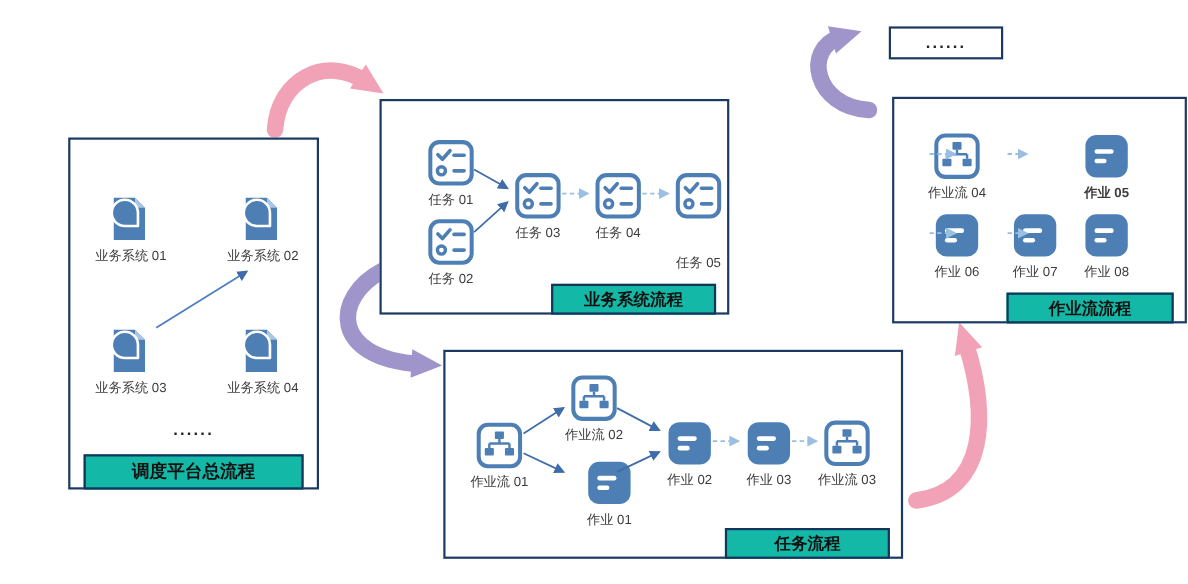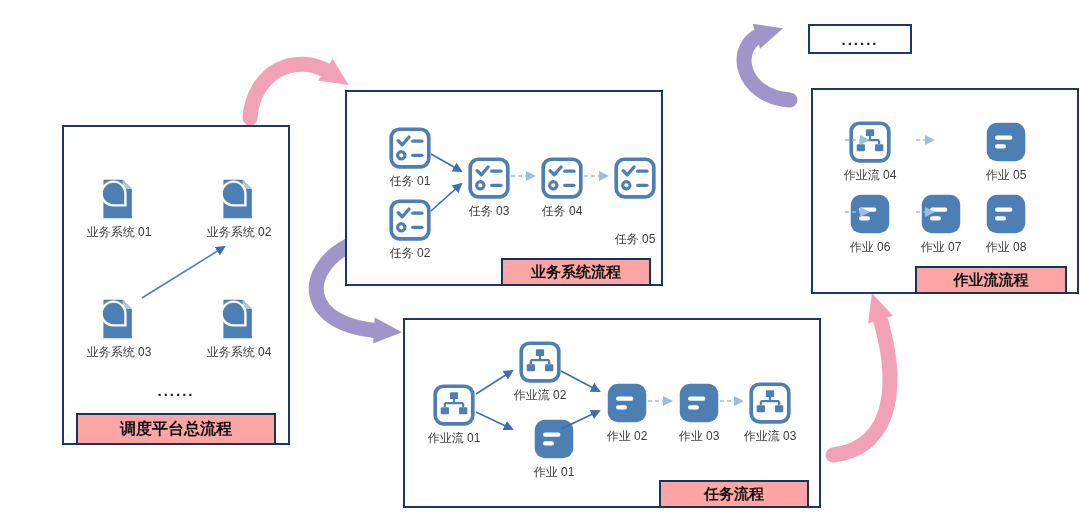--- a/index.html
+++ b/index.html
@@ -7,21 +7,21 @@
   body { font-family:"Liberation Sans","DejaVu Sans",sans-serif; }
   .canvas { position:relative; width:1080px; height:531px; background:#fff; overflow:hidden; }
   .layer { position:absolute; left:0; top:0; width:1080px; height:531px; pointer-events:none; }
   .layer.under { z-index:1; }
   .layer.over  { z-index:3; }
   .gbox { position:absolute; border:2px solid #1b3a63; background:#fff; z-index:2; }
   .node { position:absolute; width:80px; display:flex; flex-direction:column; align-items:center; }
   .node .ic { width:44px; height:44px; display:block; }
   .node .ic svg { width:100%; height:100%; display:block; }
   .node .lbl { margin-top:3px; font-size:12px; color:#3c3c3c; white-space:nowrap; }
-  .title-tag { position:absolute; background:#fca5a5; border:2px solid #15355c; font-weight:bold;
+  .title-tag { position:absolute; background:#14b8a6; border:2px solid #15355c; font-weight:bold;
                font-size:15px; color:#111; display:flex; align-items:center; justify-content:center; }
   .title-main { left:12px; right:12px; bottom:-2px; height:32px; font-size:16px; }
   .title-corner { bottom:-2px; height:28px; }
   .inner-ellipsis { position:absolute; left:0; width:100%; text-align:center; font-weight:bold;
                     font-size:15px; letter-spacing:2px; color:#222; }
   .ellipsis-box { position:absolute; border:2px solid #1b3a63; background:#fff; z-index:2;
                   display:flex; align-items:center; justify-content:center; font-weight:bold;
                   font-size:15px; letter-spacing:2px; color:#222; }
 </style>
 </head>
@@ -218,21 +218,21 @@
 
   <div class="gbox" style="left:811px; top:88px; width:268px; height:206px;">
     <div class="node" style="left:17px; top:30px;">
       <span class="ic">
           <svg viewBox="0 0 48 48">
             <use href="#icon-flow"></use>
           </svg>
         </span>
       <span class="lbl">作业流 04</span>
     </div>
-    <div class="node" style="left:153px; top:30px;">
+    <div class="node" style="left:153px; top:30px;font-weight:bold;">
       <span class="ic">
           <svg viewBox="0 0 48 48">
             <use href="#icon-job"></use>
           </svg>
         </span>
       <span class="lbl">作业 05</span>
     </div>
     <div class="node" style="left:17px; top:102px;">
       <span class="ic">
           <svg viewBox="0 0 48 48">

